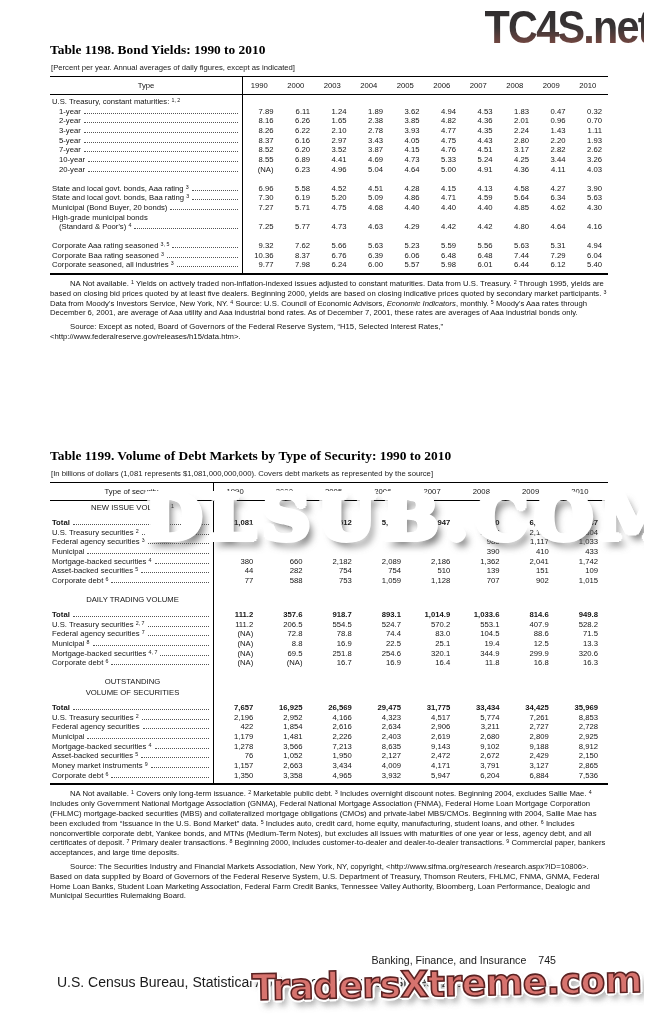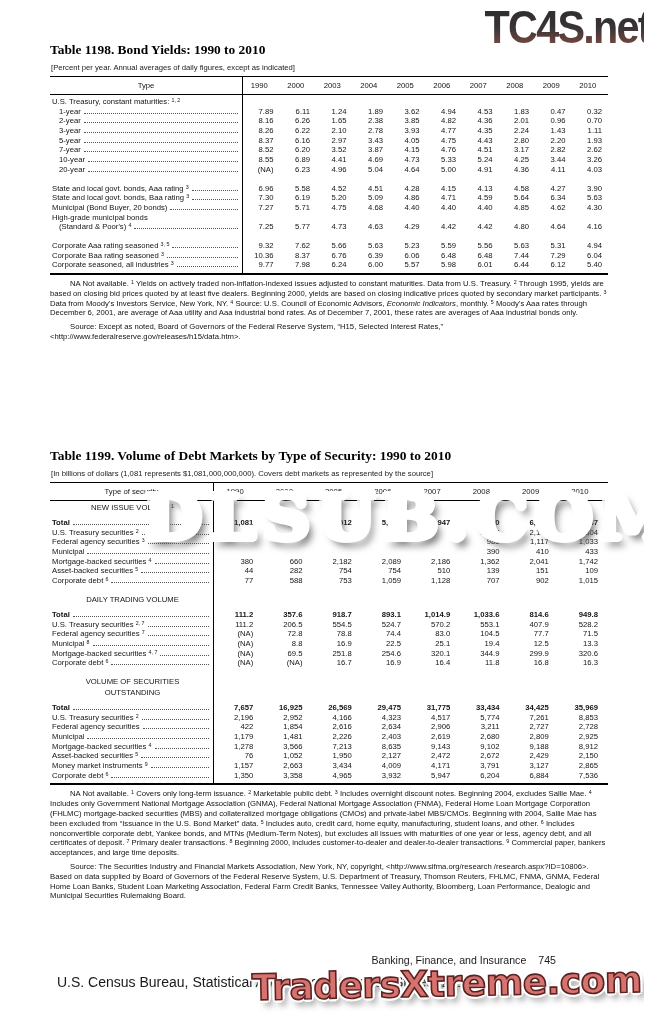--- a/index.html
+++ b/index.html
@@ -477,21 +477,21 @@
             <div class="lab">
               <span class="ltx">Federal agency securities <sup>7</sup></span>
               <span class="dots"></span>
             </div>
             <span class="v">(NA)</span>
             <span class="v">72.8</span>
             <span class="v">78.8</span>
             <span class="v">74.4</span>
             <span class="v">83.0</span>
             <span class="v">104.5</span>
-            <span class="v">77.7</span>
+            <span class="v">88.6</span>
             <span class="v">71.5</span>
           </div>
           <div class="row">
             <div class="lab">
               <span class="ltx">Municipal <sup>8</sup></span>
               <span class="dots"></span>
             </div>
             <span class="v">(NA)</span>
             <span class="v">8.8</span>
             <span class="v">16.9</span>
@@ -525,26 +525,26 @@
             <span class="v">16.7</span>
             <span class="v">16.9</span>
             <span class="v">16.4</span>
             <span class="v">11.8</span>
             <span class="v">16.8</span>
             <span class="v">16.3</span>
           </div>
           <div class="rgap"></div>
           <div class="row secrow">
             <div class="lab">
+              <span class="ltx seclab">OUTSTANDING</span>
+            </div>
+          </div>
+          <div class="row secrow">
+            <div class="lab">
               <span class="ltx seclab">VOLUME OF SECURITIES</span>
-            </div>
-          </div>
-          <div class="row secrow">
-            <div class="lab">
-              <span class="ltx seclab">OUTSTANDING</span>
             </div>
           </div>
           <div class="rgap2"></div>
           <div class="row bold">
             <div class="lab">
               <span class="ltx">Total</span>
               <span class="dots"></span>
             </div>
             <span class="v">7,657</span>
             <span class="v">16,925</span>

